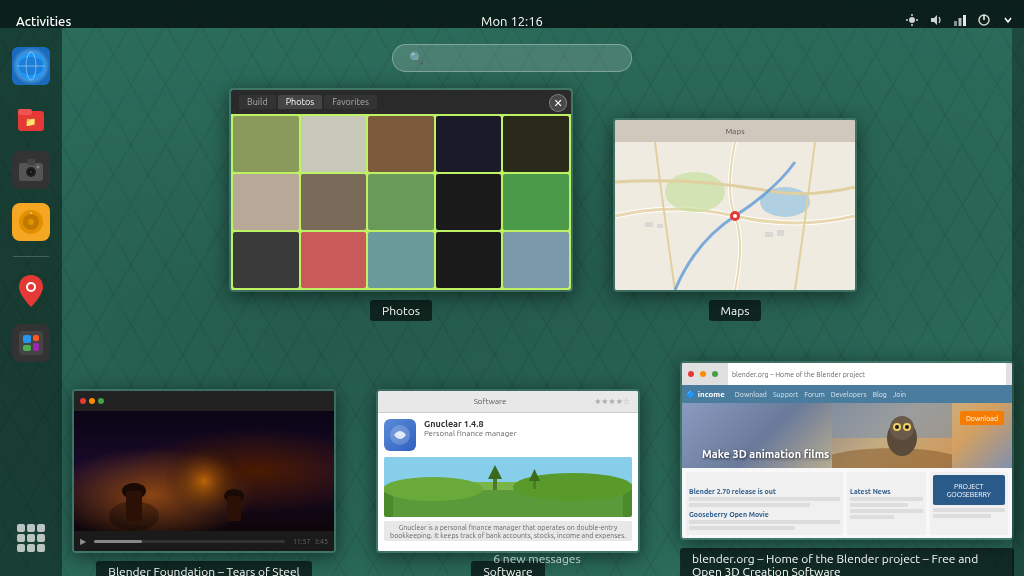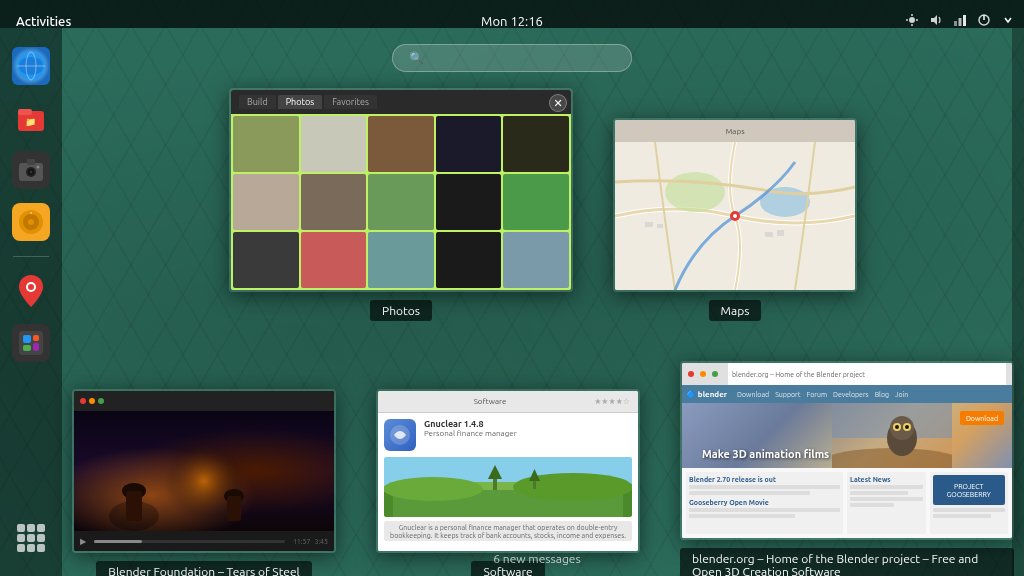--- a/index.html
+++ b/index.html
@@ -500,20 +500,21 @@
       background: #f0f0f0;
       border-radius: 2px;
       padding: 3px;
     }
 
     .blender-content-title {
       font-size: 7px;
       font-weight: bold;
       color: #2a5a8a;
       margin-bottom: 2px;
+      margin-top: 12px;
     }
 
     .blender-content-line {
       height: 4px;
       background: #ddd;
       border-radius: 1px;
       margin-bottom: 2px;
     }
 
     
@@ -885,21 +886,21 @@
           <div class="blender-thumb">
             <div class="blender-titlebar">
               <div style="width:6px;height:6px;border-radius:50%;background:#e53935;margin-right:2px;"></div>
               <div style="width:6px;height:6px;border-radius:50%;background:#fb8c00;margin-right:2px;"></div>
               <div style="width:6px;height:6px;border-radius:50%;background:#43a047;margin-right:6px;"></div>
               <div style="flex:1; background:#fff; height:14px; border-radius:2px; font-size:7px; color:#666; display:flex; align-items:center; padding:16px 4px; overflow:hidden; white-space:nowrap; text-overflow:ellipsis;">blender.org – Home of the Blender project</div>
             </div>
             <div class="blender-body">
 
               <div class="blender-nav">
-                <span style="color:white; font-size:8px; font-weight:bold; margin-right:4px;">🔷 blender</span>
+                <span style="color:white; font-size:8px; font-weight:bold; margin-right:4px;">🔷 income</span>
                 <span class="blender-nav-item">Download</span>
                 <span class="blender-nav-item">Support</span>
                 <span class="blender-nav-item">Forum</span>
                 <span class="blender-nav-item">Developers</span>
                 <span class="blender-nav-item">Blog</span>
                 <span class="blender-nav-item">Join</span>
               </div>
 
               <div class="blender-hero">
 

